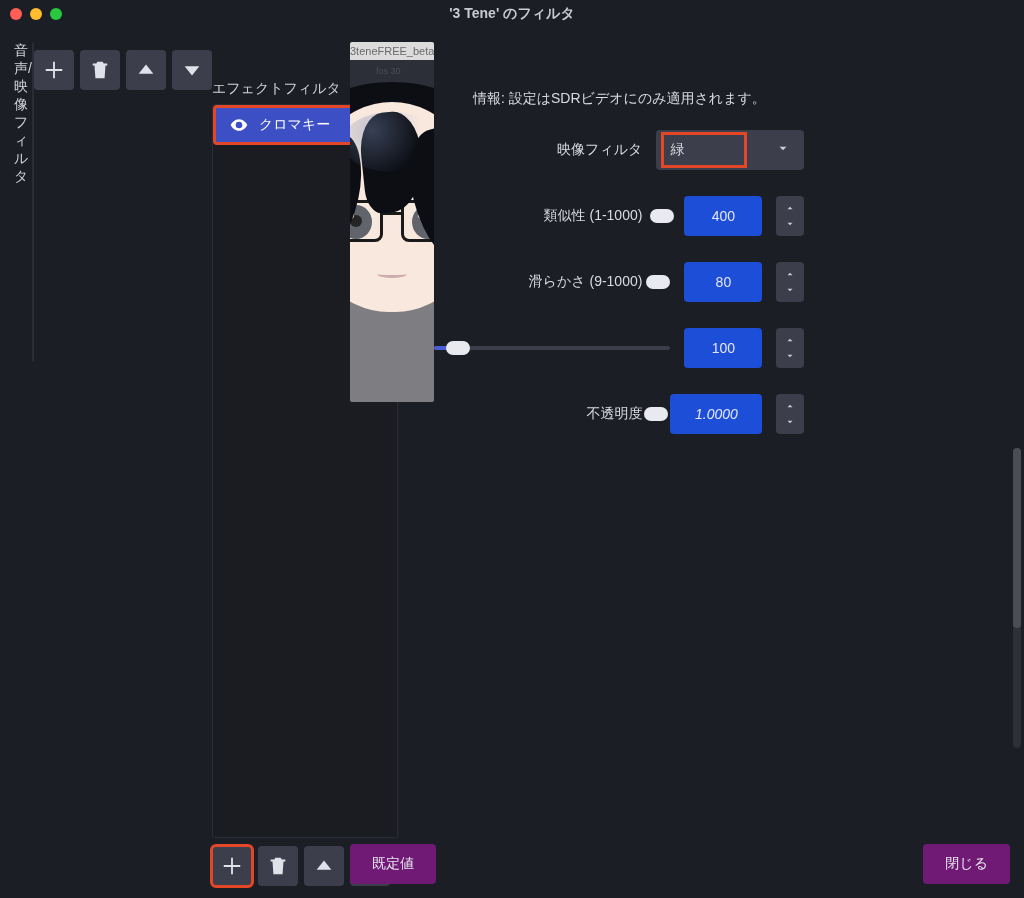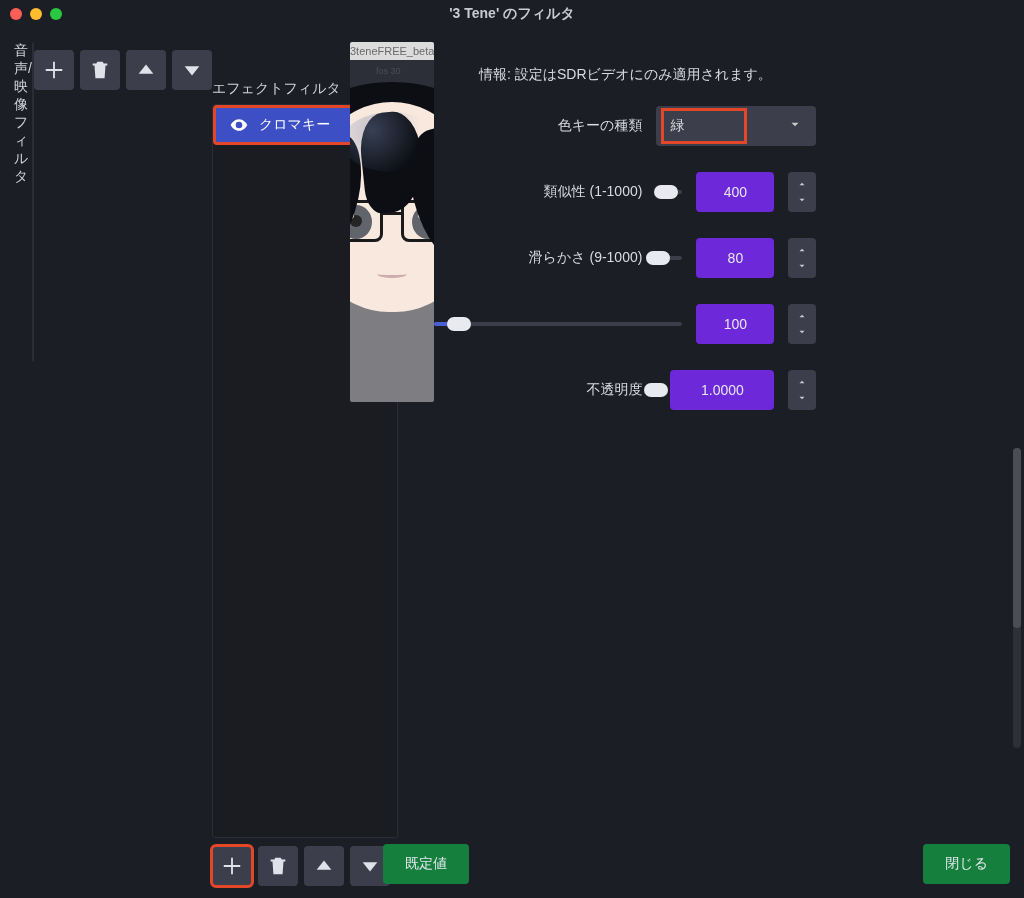--- a/index.html
+++ b/index.html
@@ -43,39 +43,39 @@
     .glasses{position:absolute;top:98px;left:50%;transform:translateX(-50%);display:flex;gap:18px;}
     .lens{width:60px;height:42px;border:3px solid #1a1a1a;border-radius:8px;background:rgba(255,255,255,0.05);}
     .bridge{position:absolute;top:12px;left:50%;transform:translateX(-50%);width:18px;height:3px;background:#1a1a1a;}
     .hair{position:absolute;bottom:90px;left:50%;transform:translateX(-50%);width:260px;height:240px;}
     .hair-back{position:absolute;top:10px;left:0;width:260px;height:220px;background:#0c0e14;border-radius:50% 50% 45% 45%;}
     .bang{position:absolute;background:#0c0e14;}
     .b1{top:60px;left:36px;width:60px;height:130px;border-radius:40% 60% 70% 30%;transform:rotate(12deg);}
     .b2{top:40px;left:100px;width:60px;height:100px;border-radius:50% 50% 70% 30%;transform:rotate(-6deg);}
     .b3{top:55px;right:38px;width:70px;height:140px;border-radius:60% 40% 30% 70%;transform:rotate(-14deg);}
     .hair-shine{position:absolute;top:40px;left:80px;width:100px;height:60px;border-radius:50%;background:radial-gradient(circle at 30% 30%, rgba(120,140,180,0.4), transparent 60%);}
-    .props{margin-top:24px;}
+    .props{margin-top:48px;}
     .info-row{text-align:center;margin-bottom:22px;color:#d9dbe2;}
     .prop-row{display:flex;align-items:center;margin-bottom:26px;gap:14px;}
     .prop-label{width:208px;text-align:right;color:#d9dbe2;}
     .select-box{flex:1;height:40px;background:#3c3f4b;border-radius:4px;display:flex;align-items:center;padding:0 12px;position:relative;}
     .select-val{outline:3px solid #e44728;padding:6px 60px 6px 6px;margin-left:-4px;}
     .caret{position:absolute;right:14px;top:50%;transform:translateY(-50%);}
     .caret svg{width:14px;height:14px;fill:#c9cbd3;}
     .slider-wrap{flex:1;position:relative;height:40px;display:flex;align-items:center;}
     .track{height:4px;width:100%;background:#3c3f4b;border-radius:2px;position:relative;}
     .fill{position:absolute;left:0;top:0;height:100%;background:#4a5ed8;border-radius:2px;}
     .thumb{position:absolute;top:50%;transform:translate(-50%,-50%);width:24px;height:14px;border-radius:7px;background:#e9eaf0;}
-    .spin{width:78px;height:40px;background:#6d28d9;border-radius:4px;display:flex;align-items:center;justify-content:center;color:#e6e7ee;}
-    .spin.wide{width:104px;}
+    .spin{width:78px;height:40px;background:#1d4ed8;border-radius:4px;display:flex;align-items:center;justify-content:center;color:#e6e7ee;}
+    .spin.wide{width:92px;font-style:italic;}
     .stepper{width:28px;height:40px;display:flex;flex-direction:column;justify-content:center;gap:2px;background:#3c3f4b;border-radius:4px;}
     .step{height:14px;display:flex;align-items:center;justify-content:center;}
     .step svg{width:10px;height:10px;fill:#c9cbd3;}
     .bottom-bar{position:absolute;bottom:14px;left:10px;right:14px;display:flex;justify-content:space-between;}
-    .flat-btn{height:40px;padding:0 22px;background:#15803d;border-radius:4px;display:flex;align-items:center;color:#e6e7ee;cursor:pointer;margin-left:33px;}
+    .flat-btn{height:40px;padding:0 22px;background:#701a75;border-radius:4px;display:flex;align-items:center;color:#e6e7ee;cursor:pointer;}
     .scrollbar{position:absolute;right:3px;top:420px;width:8px;height:300px;background:#2e3039;border-radius:4px;}
     .sb-thumb{width:100%;height:180px;background:#4a4c56;border-radius:4px;}
   </style>
 </head>
 <body>
 
 <div class="titlebar">
   <div class="traffic">
     <span class="t-close"></span>
     <span class="t-min"></span>
@@ -260,21 +260,21 @@
             <div class="hair-shine"></div>
           </div>
         </div>
       </div>
     </div>
 
     <div class="props">
       <div class="info-row">情報: 設定はSDRビデオにのみ適用されます。</div>
 
       <div class="prop-row">
-        <div class="prop-label">色キーの種類</div>
+        <div class="prop-label">映像フィルタ</div>
         <div class="select-box">
           <span class="select-val">緑</span>
           <span class="caret"><svg viewBox="0 0 24 24">
                 <path d="M6 9l6 6 6-6z"></path>
               </svg></span>
         </div>
       </div>
 
       <div class="prop-row">
         <div class="prop-label">類似性 (1-1000)</div>

